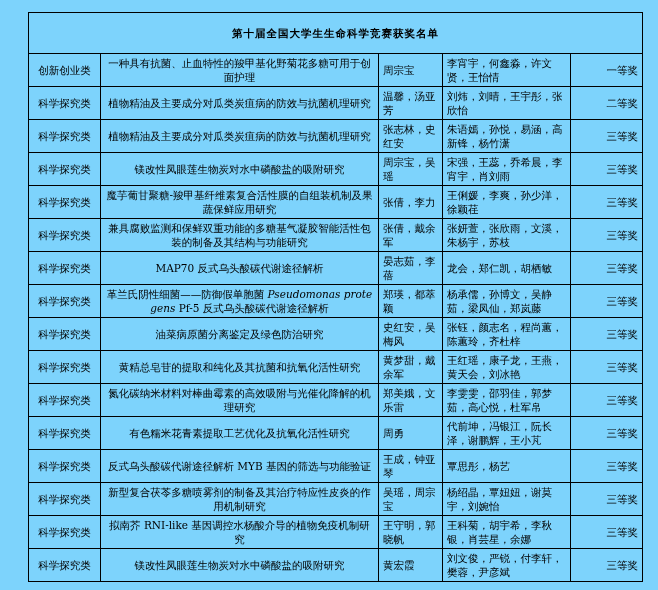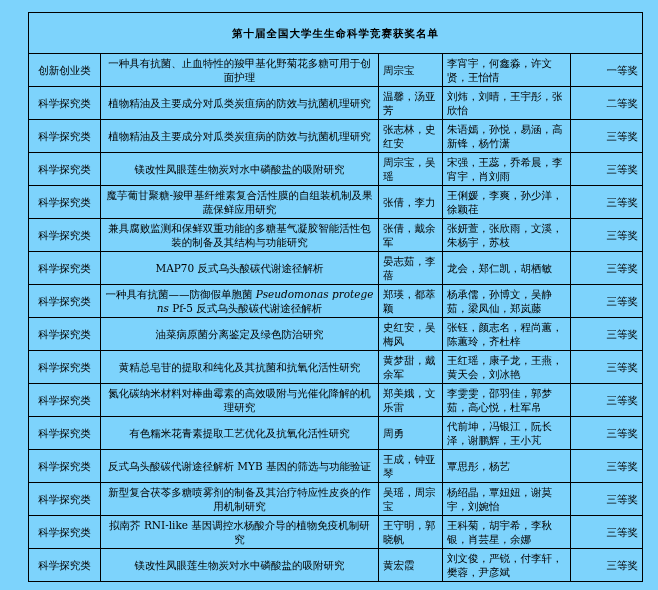--- a/index.html
+++ b/index.html
@@ -118,21 +118,21 @@
   </tr>
         <tr>
     <td class="cell-track">科学探究类</td>
     <td class="cell-project"><span>MAP70 反式乌头酸碳代谢途径解析</span></td>
     <td class="cell-advisors">晏志茹，李蓓</td>
     <td class="cell-students">龙会，郑仁凯，胡栖敏</td>
     <td class="cell-award">三等奖</td>
   </tr>
         <tr>
     <td class="cell-track">科学探究类</td>
-    <td class="cell-project"><span>一种具有抗菌——防御假单胞菌 </span><i>Pseudomonas protegens</i><span> Pf-5 反式乌头酸碳代谢途径解析</span></td>
+    <td class="cell-project"><span>革兰氏阴性细菌——防御假单胞菌 </span><i>Pseudomonas protegens</i><span> Pf-5 反式乌头酸碳代谢途径解析</span></td>
     <td class="cell-advisors">郑瑛，都萃颖</td>
     <td class="cell-students">杨承儒，孙博文，吴静茹，梁凤仙，郑岚藤</td>
     <td class="cell-award">三等奖</td>
   </tr>
         <tr>
     <td class="cell-track">科学探究类</td>
     <td class="cell-project"><span>油菜病原菌分离鉴定及绿色防治研究</span></td>
     <td class="cell-advisors">史红安，吴梅风</td>
     <td class="cell-students">张钰，颜志名，程尚蕙，陈蕙玲，齐杜梓</td>
     <td class="cell-award">三等奖</td>

